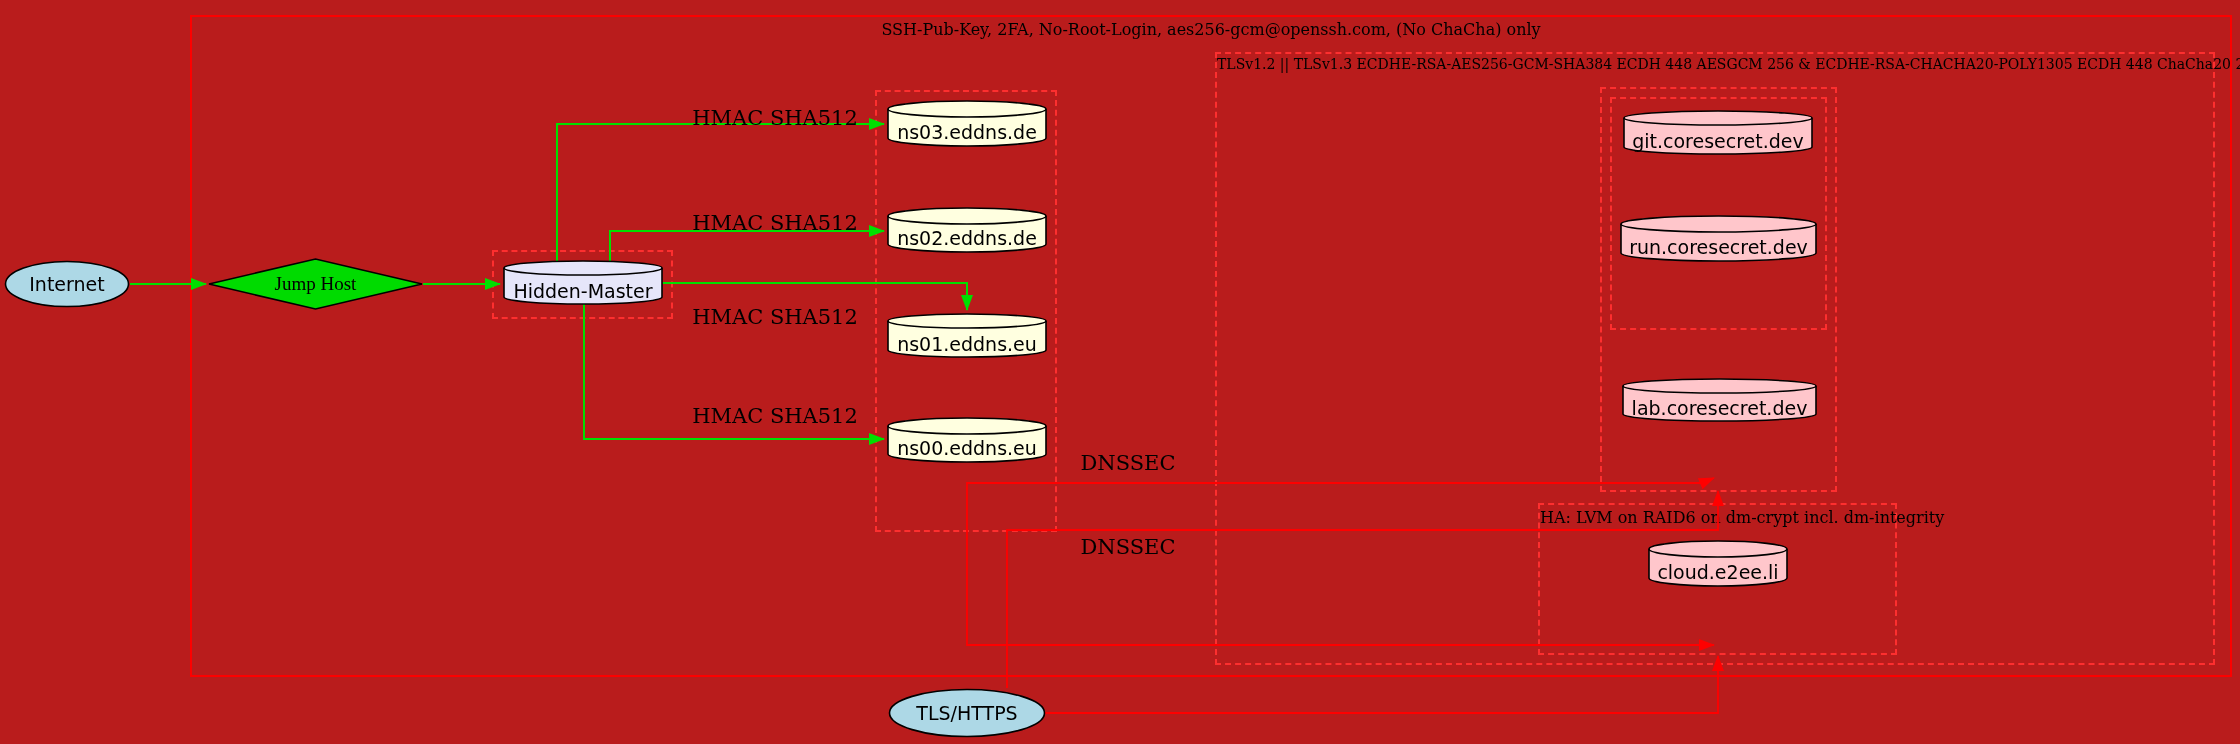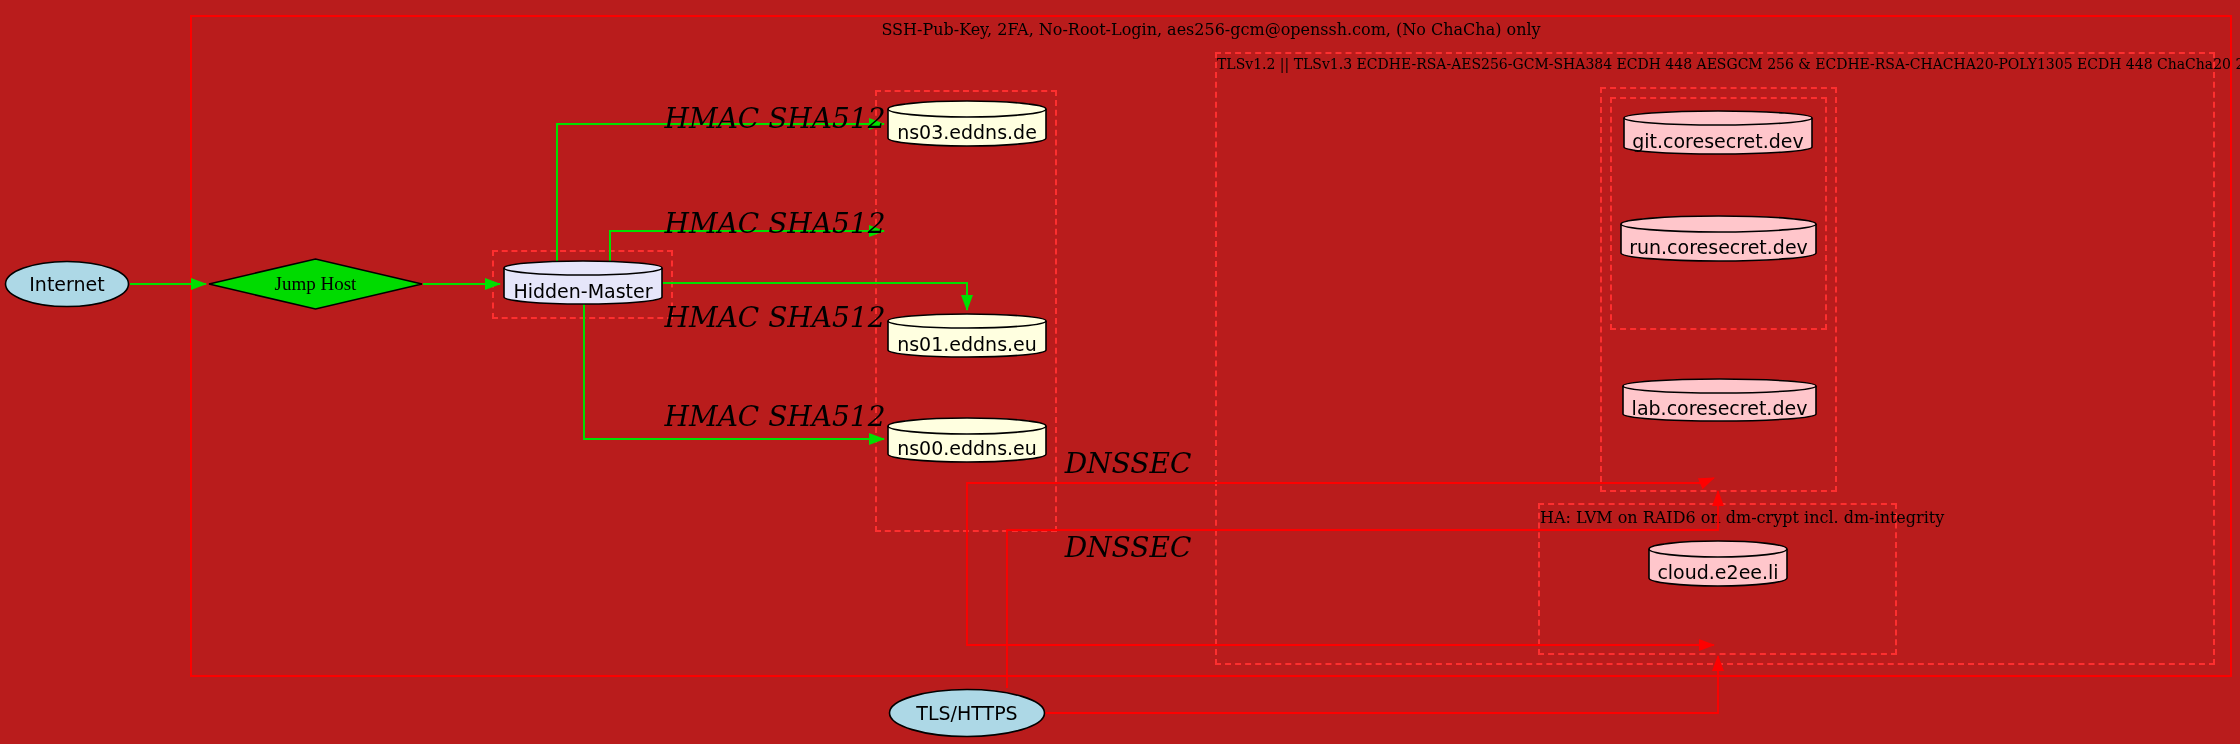--- a/index.html
+++ b/index.html
@@ -10,21 +10,21 @@
   .solidbox{border:2px solid #fe0000;}
   .cluster-label{position:absolute;left:0;right:0;text-align:center;color:#000;
                  font-family:"DejaVu Serif",serif;white-space:nowrap;}
   .node{position:absolute;}
   .node svg{position:absolute;left:0;top:0;}
   .node .nlabel{position:absolute;left:0;right:0;top:0;bottom:0;display:flex;
                 align-items:center;justify-content:center;color:#000;font-size:19px;
                 white-space:nowrap;}
   .cyl .nlabel{padding-top:16px;}
   .edge-label{position:absolute;transform:translate(-50%,-50%);color:#000;
-              font-family:"DejaVu Serif",serif;font-size:28px;white-space:nowrap;font-style:italic;}
+              font-family:"DejaVu Serif",serif;font-size:21px;white-space:nowrap;}
   #edges{position:absolute;left:0;top:0;}
 </style>
 </head>
 <body>
 
 <div id="canvas">
 
   <div class="cluster solidbox" style="left:190px;top:15px;width:2042px;height:662px;">
     <div class="cluster-label" style="top:3px;font-size:16px;">SSH-Pub-Key, 2FA, No-Root-Login, aes256-gcm@openssh.com, (No ChaCha) only</div>
   </div>
@@ -95,20 +95,27 @@
   </div>
 
   <div class="node cyl" style="left:887px;top:100px;width:160px;height:47px;">
     <svg width="160" height="47" viewBox="0 0 160 47">
       <path d="M1,9 A79,8 0 0 1 159,9 L159,38 A79,8 0 0 1 1,38 Z" fill="#ffffe0" stroke="#000" stroke-width="1.6"></path>
       <path d="M1,9 A79,8 0 0 0 159,9" fill="none" stroke="#000" stroke-width="1.6"></path>
     </svg>
     <div class="nlabel">ns03.eddns.de</div>
   </div>
 
+  <div class="node cyl" style="left:887px;top:207px;width:160px;height:46px;">
+    <svg width="160" height="46" viewBox="0 0 160 46">
+      <path d="M1,9 A79,8 0 0 1 159,9 L159,37 A79,8 0 0 1 1,37 Z" fill="#ffffe0" stroke="#000" stroke-width="1.6"></path>
+      <path d="M1,9 A79,8 0 0 0 159,9" fill="none" stroke="#000" stroke-width="1.6"></path>
+    </svg>
+    <div class="nlabel">ns02.eddns.de</div>
+  </div>
 
   <div class="node cyl" style="left:887px;top:313px;width:160px;height:45px;">
     <svg width="160" height="45" viewBox="0 0 160 45">
       <path d="M1,8 A79,7 0 0 1 159,8 L159,37 A79,7 0 0 1 1,37 Z" fill="#ffffe0" stroke="#000" stroke-width="1.6"></path>
       <path d="M1,8 A79,7 0 0 0 159,8" fill="none" stroke="#000" stroke-width="1.6"></path>
     </svg>
     <div class="nlabel">ns01.eddns.eu</div>
   </div>
 
   <div class="node cyl" style="left:887px;top:417px;width:160px;height:46px;">

